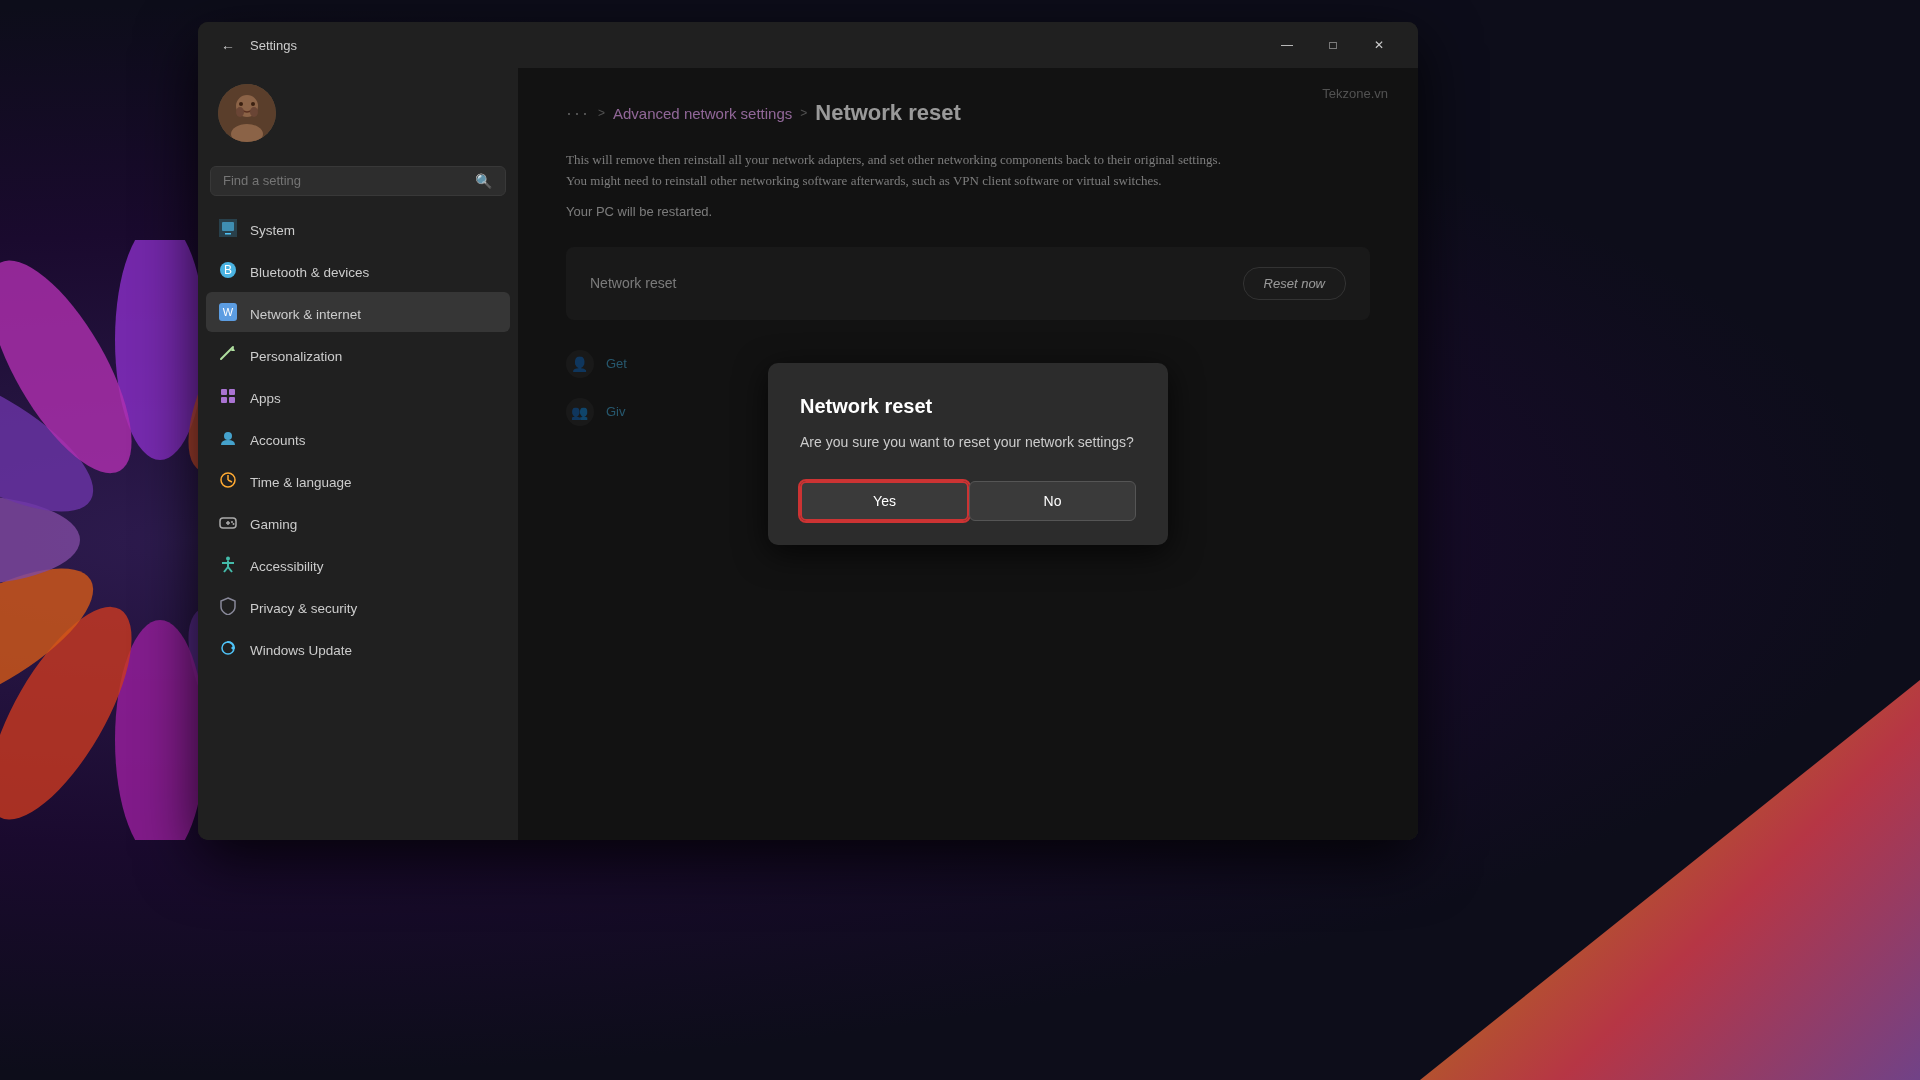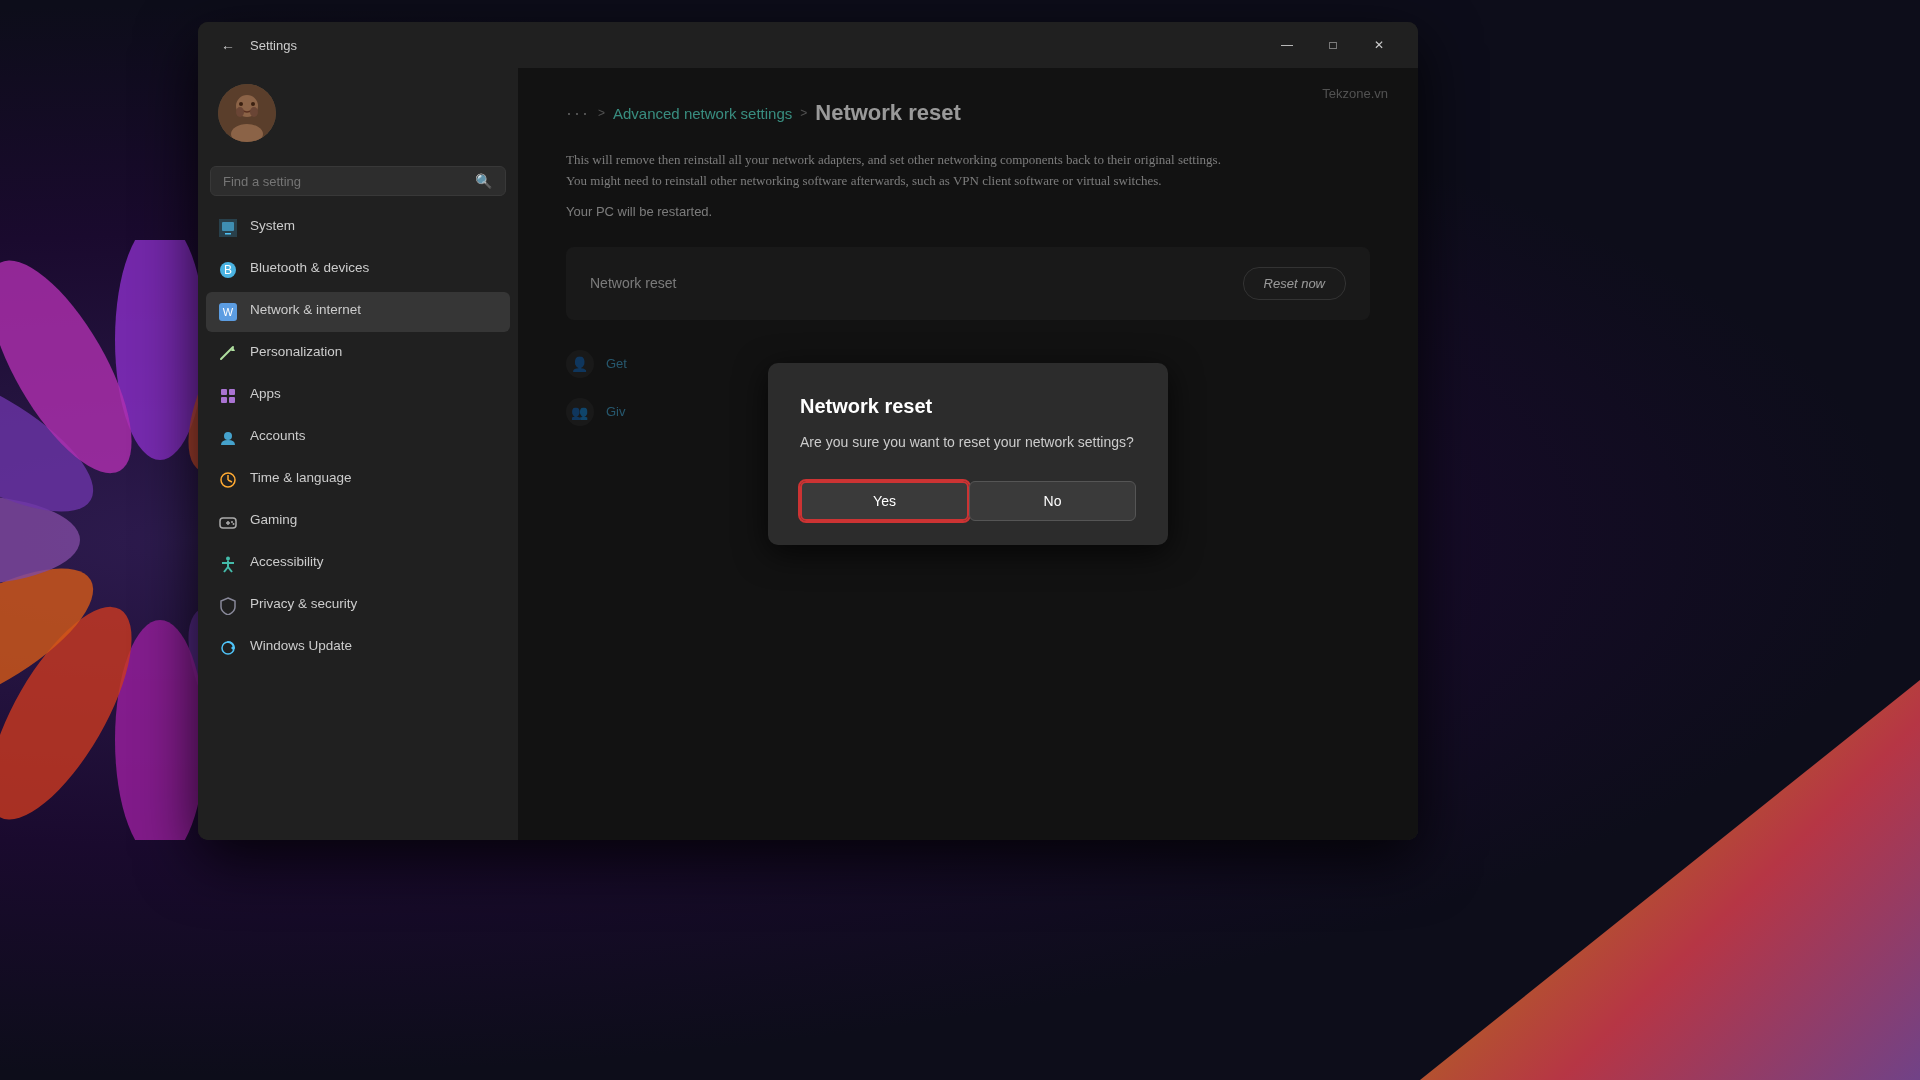--- a/index.html
+++ b/index.html
@@ -142,21 +142,21 @@
       overflow: hidden;
       display: flex;
       align-items: center;
       justify-content: center;
       font-size: 28px;
     }
 
     
     .search-box {
       display: flex;
-      align-items: center;
+      align-items: flex-start;
       background: #2d2d2d;
       border-radius: 6px;
       padding: 6px 12px;
       margin: 0 4px 12px 4px;
       border: 1px solid #383838;
     }
 
     .search-input {
       background: transparent;
       border: none;
@@ -169,21 +169,21 @@
 
     .search-icon {
       color: #888;
       font-size: 14px;
       margin-left: 4px;
     }
 
     
     .nav-item {
       display: flex;
-      align-items: flex-start;
+      align-items: flex-end;
       padding: 10px 12px;
       border-radius: 6px;
       cursor: pointer;
       color: #cccccc;
       font-size: 13.5px;
       gap: 12px;
       margin-bottom: 2px;
     }
     .nav-item.active { background: rgba(255,255,255,0.1); }
 
@@ -221,21 +221,21 @@
       color: #999;
       letter-spacing: 2px;
     }
 
     .breadcrumb-sep {
       color: #888;
       font-size: 12px;
     }
 
     .breadcrumb-link {
-      color: #5eead4;
+      color: #f0abfc;
       font-size: 15px;
       text-align: right;
     }
 
     .breadcrumb-current {
       font-size: 22px;
       font-weight: 700;
       color: #ffffff;
     }
 

